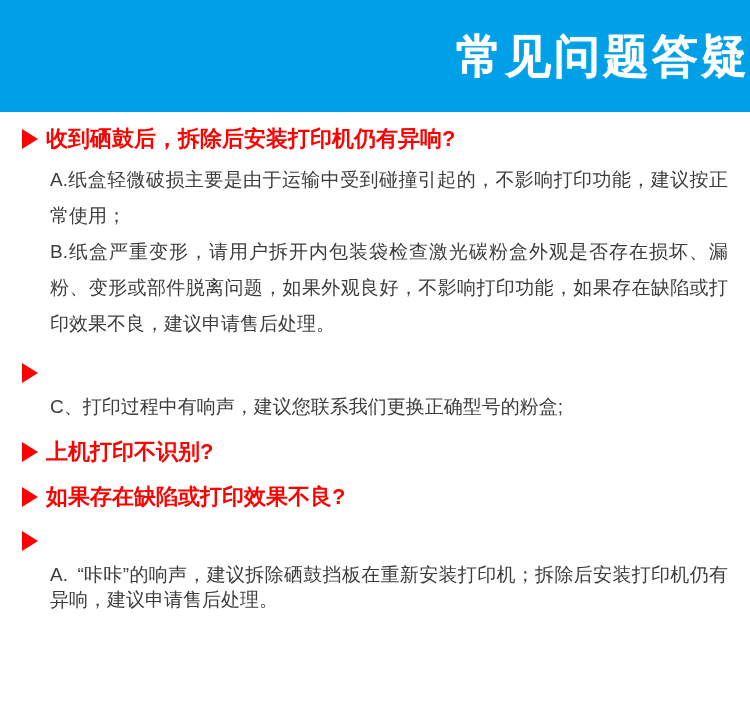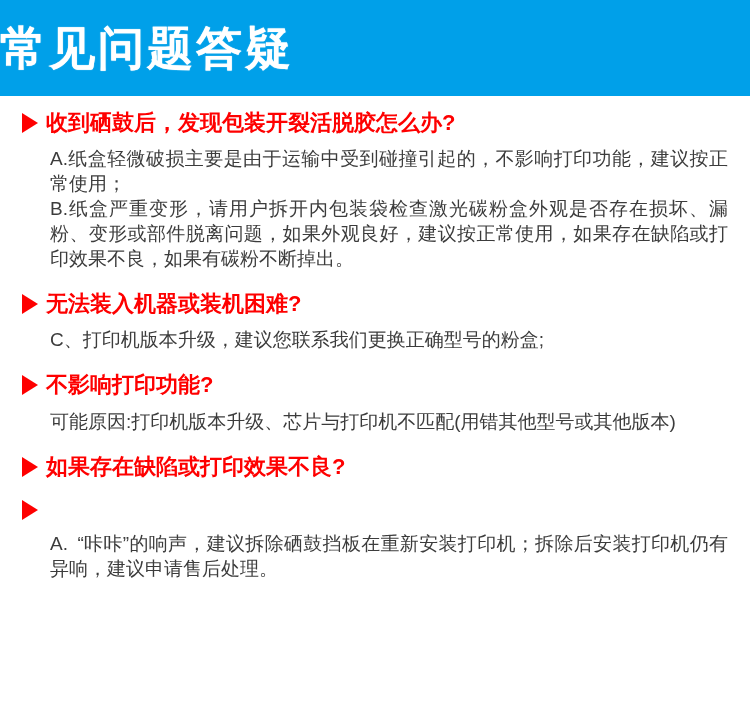--- a/index.html
+++ b/index.html
@@ -6,25 +6,25 @@
   html, body { margin: 0; padding: 0; }
   body {
     width: 750px;
     height: 713px;
     background: #ffffff;
     font-family: "Liberation Sans", sans-serif;
     overflow: hidden;
   }
   .banner {
     width: 750px;
-    height: 96px;
+    height: 112px;
     background: #00a0e9;
     display: flex;
     align-items: center;
-    justify-content: flex-start;
+    justify-content: flex-end;
   }
   .banner h1 {
     margin: 0;
     color: #ffffff;
     font-size: 46px;
     font-weight: 900;
     letter-spacing: 3px;
     line-height: 1;
     text-shadow: 0 0 1px #ffffff;
   }
@@ -59,59 +59,55 @@
     padding-left: 28px;
     padding-right: 0;
   }
   .a {
     margin: 0;
     color: #3c3c3c;
     font-size: 19px;
     line-height: 25px;
     text-align: justify;
   }
-  .faq-1 .a, .faq-4 .a { line-height: 25px; }
+  .faq-1 .a, .faq-4 .a { line-height: 36px; }
 </style>
 </head>
 <body>
 
 <header class="banner">
   <h1>常见问题答疑</h1>
 </header>
 
 <main class="content">
 
   <section class="faq faq-1">
     <div class="q-row">
       <span class="tri"></span>
-      <h2 class="q">收到硒鼓后，发现包装开裂活脱胶怎么办?</h2>
+      <h2 class="q">收到硒鼓后，拆除后安装打印机仍有异响?</h2>
     </div>
     <div class="answers">
       <p class="a">A.纸盒轻微破损主要是由于运输中受到碰撞引起的，不影响打印功能，建议按正常使用；</p>
-      <p class="a">B.纸盒严重变形，请用户拆开内包装袋检查激光碳粉盒外观是否存在损坏、漏粉、变形或部件脱离问题，如果外观良好，建议按正常使用，如果存在缺陷或打印效果不良，如果有碳粉不断掉出。</p>
+      <p class="a">B.纸盒严重变形，请用户拆开内包装袋检查激光碳粉盒外观是否存在损坏、漏粉、变形或部件脱离问题，如果外观良好，不影响打印功能，如果存在缺陷或打印效果不良，建议申请售后处理。</p>
     </div>
   </section>
 
   <section class="faq faq-2">
     <div class="q-row">
       <span class="tri"></span>
-      <h2 class="q">无法装入机器或装机困难?</h2>
     </div>
     <div class="answers">
-      <p class="a">C、打印机版本升级，建议您联系我们更换正确型号的粉盒;</p>
+      <p class="a">C、打印过程中有响声，建议您联系我们更换正确型号的粉盒;</p>
     </div>
   </section>
 
   <section class="faq faq-3">
     <div class="q-row">
       <span class="tri"></span>
-      <h2 class="q">不影响打印功能?</h2>
-    </div>
-    <div class="answers">
-      <p class="a">可能原因:打印机版本升级、芯片与打印机不匹配(用错其他型号或其他版本)</p>
+      <h2 class="q">上机打印不识别?</h2>
     </div>
   </section>
 
   <section class="faq faq-4">
     <div class="q-row">
       <span class="tri"></span>
       <h2 class="q">如果存在缺陷或打印效果不良?</h2>
     </div>
   </section>
 

